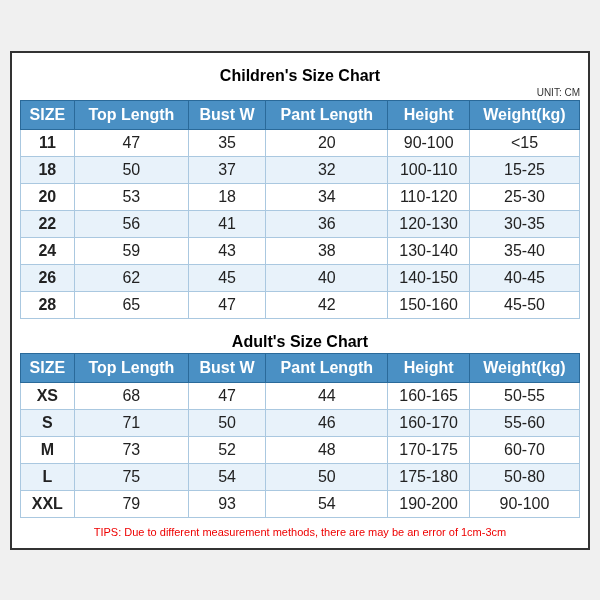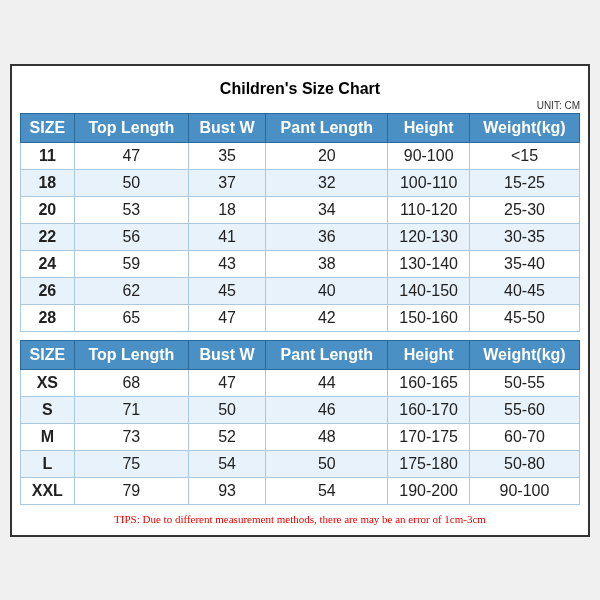--- a/index.html
+++ b/index.html
@@ -62,21 +62,20 @@
     }
     .section-divider {
       height: 8px;
     }
     .tips {
       text-align: center;
       font-size: 11px;
       color: #e00;
       margin-top: 6px;
       padding: 2px 0;
-      font-family: Liberation Serif, serif;
     }
   </style>
 </head>
 <body>
 
 <div class="chart-container">
 
   <div class="section-title">Children's Size Chart</div>
   <div class="unit-label">UNIT: CM</div>
   <table>
@@ -145,20 +144,21 @@
           <td>47</td>
           <td>42</td>
           <td>150-160</td>
           <td>45-50</td>
         </tr>
       </tbody>
   </table>
 
   <div class="section-divider"></div>
 
+  <div class="section-title">Adult's Size Chart</div>
   <table>
     <thead>
       <tr>
       <th>SIZE</th>
           <th>Top Length</th>
           <th>Bust W</th>
           <th>Pant Length</th>
           <th>Height</th>
           <th>Weight(kg)</th>
         </tr>

